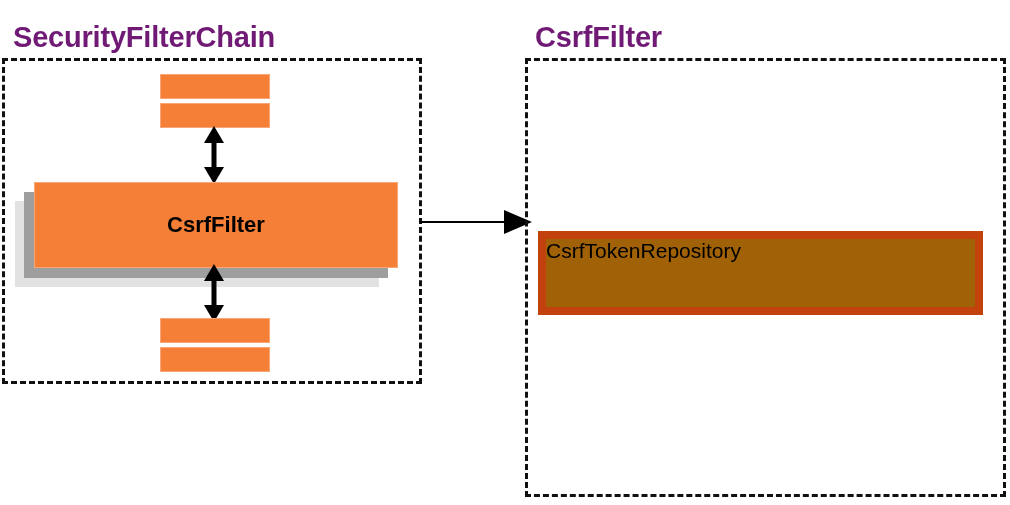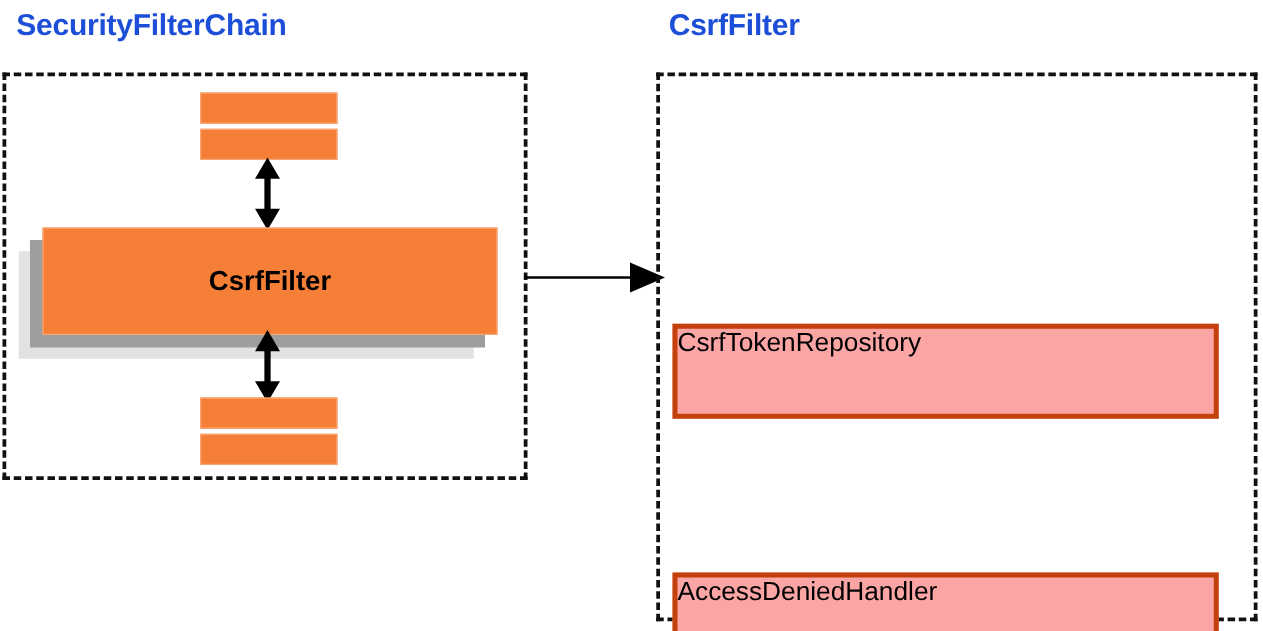--- a/index.html
+++ b/index.html
@@ -8,25 +8,26 @@
     background:#ffffff;
     font-family:"Liberation Sans", sans-serif;
     overflow:hidden;
   }
   #stage{position:relative;width:1010px;height:505px;}
 
   
   .panel-title{
     position:absolute;
     font-weight:bold;
-    font-size:24px;
+    font-size:29px;
     line-height:29px;
-    color:#1d4ed8;
+    color:#701a75;
     letter-spacing:-0.2px;
     white-space:nowrap;
+    margin-top:17px;
   }
   #title-left{left:13px;top:6px;}
   #title-right{left:535px;top:6px;}
 
   
   .dashed-panel{
     position:absolute;
     box-sizing:border-box;
     border:3px dashed #111111;
     background:transparent;
@@ -72,21 +73,21 @@
   #bar-top-2   {left:160px;top:103px;width:110px;height:25px;}
   #bar-bottom-1{left:160px;top:318px;width:110px;height:25px;}
   #bar-bottom-2{left:160px;top:347px;width:110px;height:25px;}
 
   
   .blue-stack{position:absolute;left:538px;width:449px;height:88px;}
   .blue-stack .sh-back{left:0px; top:20px;width:429px;height:68px;}
   .blue-stack .sh-mid {left:11px;top:10px;width:429px;height:68px;}
   .blue-stack .face{
     left:21px;top:0px;width:429px;height:68px;
-    background:#fca5a5;border:4px solid #c2410c;font-size:21px;margin-top:28px;
+    background:#a16207;border:8px solid #c2410c;font-size:21px;
   }
   #blue-0{top:95px;}
   #blue-1{top:195px;}
   #blue-2{top:294px;}
   #blue-3{top:394px;}
 
   
   .arrow-svg{position:absolute;overflow:visible;}
   #arrow-up   {left:199px;top:126px;width:30px;height:58px;}
   #arrow-down {left:199px;top:264px;width:30px;height:58px;}
@@ -134,25 +135,20 @@
 
   <div class="dashed-panel" id="panel-right"></div>
 
   <div class="blue-stack" id="blue-0">
     <div class="sh-back"></div>
     <div class="sh-mid"></div>
     <div class="face">CsrfTokenRepository</div>
   </div>
 
 
-  <div class="blue-stack" id="blue-2">
-    <div class="sh-back"></div>
-    <div class="sh-mid"></div>
-    <div class="face">AccessDeniedHandler</div>
-  </div>
 
   <div class="blue-stack" id="blue-3">
     <div class="sh-back"></div>
     <div class="sh-mid"></div>
 
   </div>
 
 </div>
 
 </body></html>

